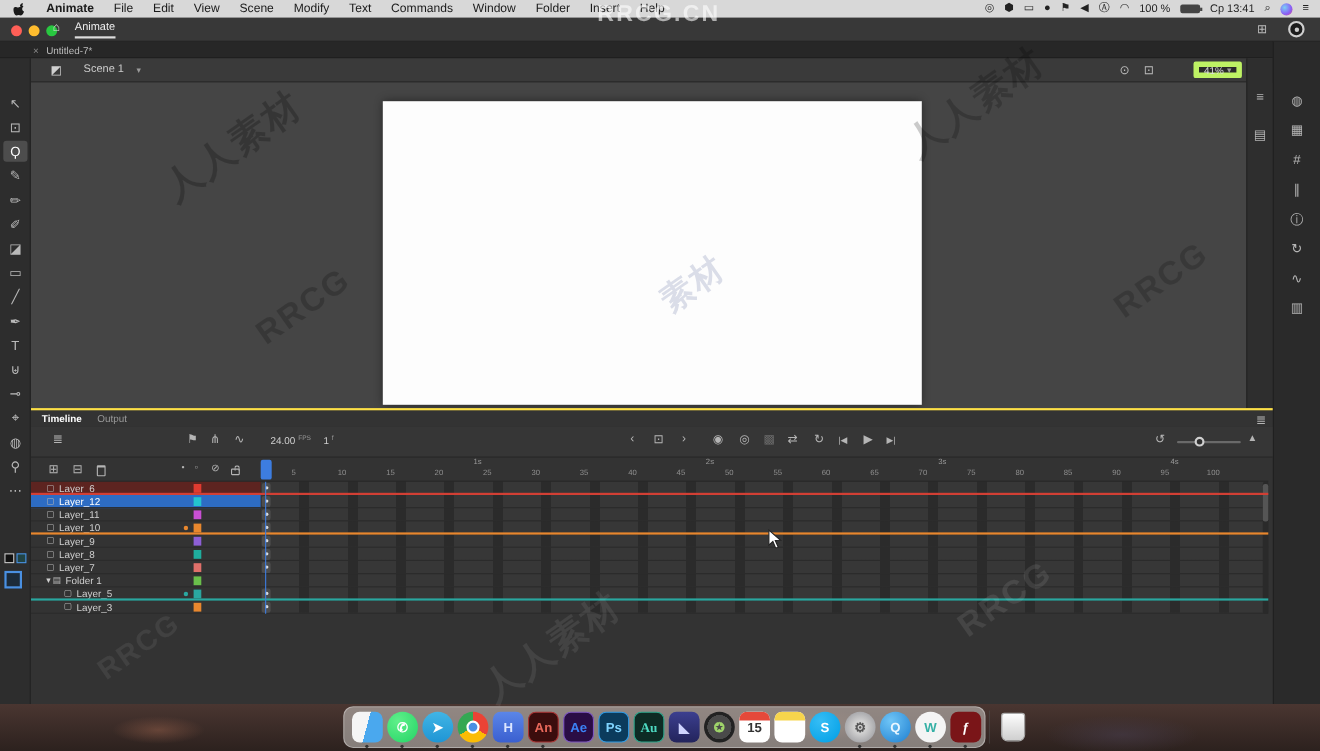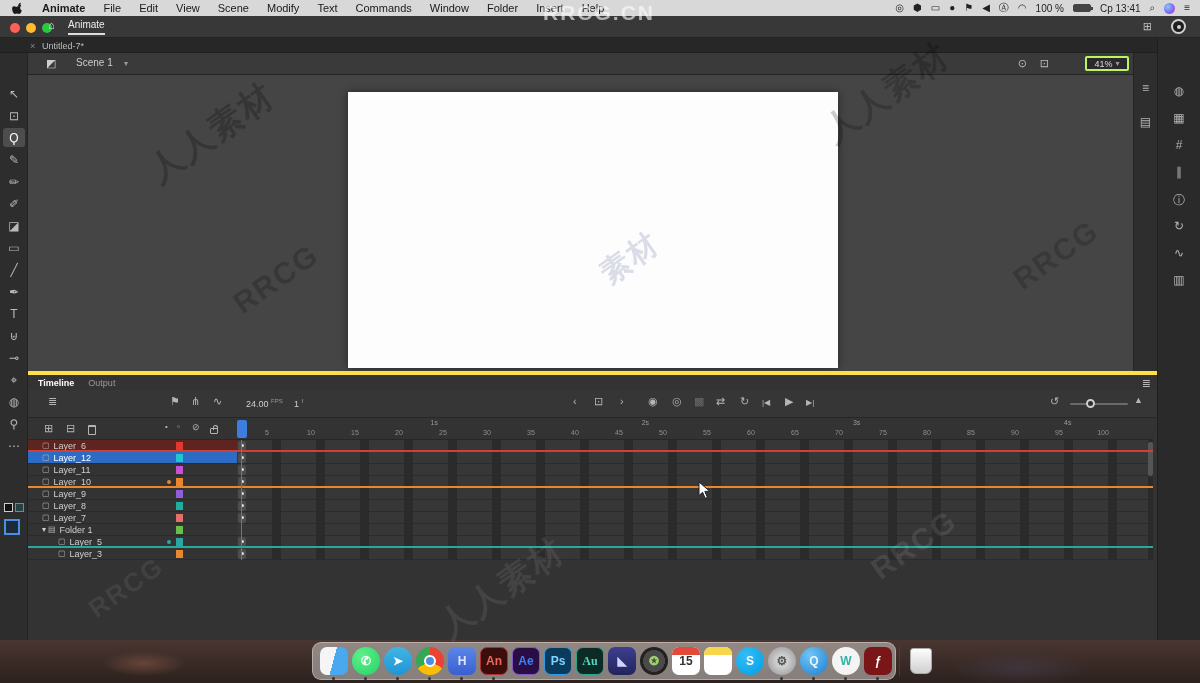--- a/index.html
+++ b/index.html
@@ -27,21 +27,21 @@
             border-bottom:1px solid #242424; }
   .tl { position:absolute; top:7px; width:10px; height:10px; border-radius:50%; }
   #doctab { position:absolute; left:0; top:22px; width:1200px; height:15px; background:#272727;
             border-bottom:1px solid #1e1e1e; color:#bbb; font-size:9px; }
   #editbar { position:absolute; left:28px; top:37px; width:1129px; height:22px; background:#3a3a3a;
              border-bottom:1px solid #242424; color:#ccc; font-size:10px; }
   #hometab { position:absolute; left:48px; top:3px; color:#ddd; font-size:11px; }
   #animtab { position:absolute; left:68px; top:3px; color:#eee; font-size:10px; padding-bottom:3px;
              border-bottom:2px solid #ddd; }
   .zoombox { position:absolute; right:28px; top:3px; width:44px; height:15px; background:#2a2a2a;
-             border:2px solid #bef264; border-radius:2px; color:#ddd; font-size:9px;
+             border:5px solid #bef264; border-radius:2px; color:#ddd; font-size:9px;
              display:flex; align-items:center; justify-content:center; gap:3px; }
   .roundbtn { position:absolute; width:15px; height:15px; border-radius:50%; background:#1d1d1d;
               border:2px solid #cfcfcf; }
   .roundbtn:after { content:""; position:absolute; left:3.5px; top:3.5px; width:4px; height:4px;
                     border-radius:50%; background:#cfcfcf; }
 
   
   #tools { position:absolute; left:0; top:37px; width:28px; height:587px; background:#2d2d2d;
            border-right:1px solid #232323; z-index:5; }
   .tool { position:absolute; left:3px; width:22px; height:19px; color:#b9b9b9; font-size:12px;
@@ -57,21 +57,21 @@
 
   
   #rstripA { position:absolute; right:43px; top:37px; width:24px; height:587px; background:#2e2e2e;
              border-left:1px solid #232323; }
   #rstripB { position:absolute; right:0; top:22px; width:43px; height:602px; background:#2a2a2a;
              border-left:1px solid #1f1f1f; }
   .rpic { position:absolute; left:0; width:100%; text-align:center; color:#b5b5b5; font-size:12px; }
 
   
   #timeline { position:absolute; left:28px; top:355px; width:1129px; height:285px; background:#333;
-              border-top:4px solid #fde047; }
+              border-top:2px solid #fde047; }
   #tl-tabs { position:absolute; left:0; top:0; height:15px; font-size:9px; display:flex; gap:14px;
              padding-left:10px; align-items:center; color:#999; }
   #tl-tabs .active { color:#fff; font-weight:700; }
   #tl-toolbar { position:absolute; left:0; top:15px; width:100%; height:28px; background:#363636;
                 border-bottom:1px solid #272727; color:#b5b5b5; }
   .tbic { position:absolute; top:5px; font-size:11px; color:#b5b5b5; }
   .fps { position:absolute; top:8px; font-size:9px; color:#cfcfcf; }
   .fps sup { font-size:6px; color:#9a9a9a; }
   .tslider { position:absolute; top:13px; width:58px; height:2px; background:#6a6a6a; border-radius:1px; }
   .tknob { position:absolute; top:-4px; left:16px; width:9px; height:9px; border-radius:50%;

